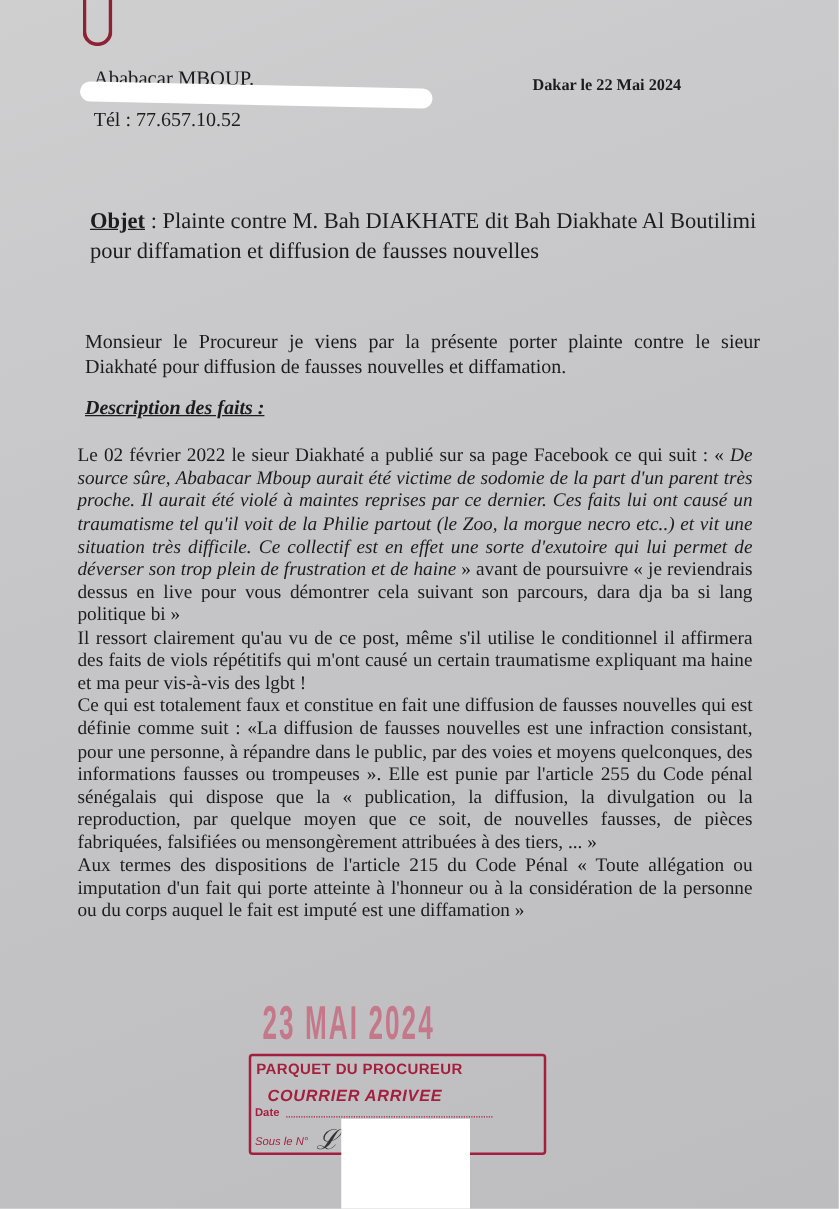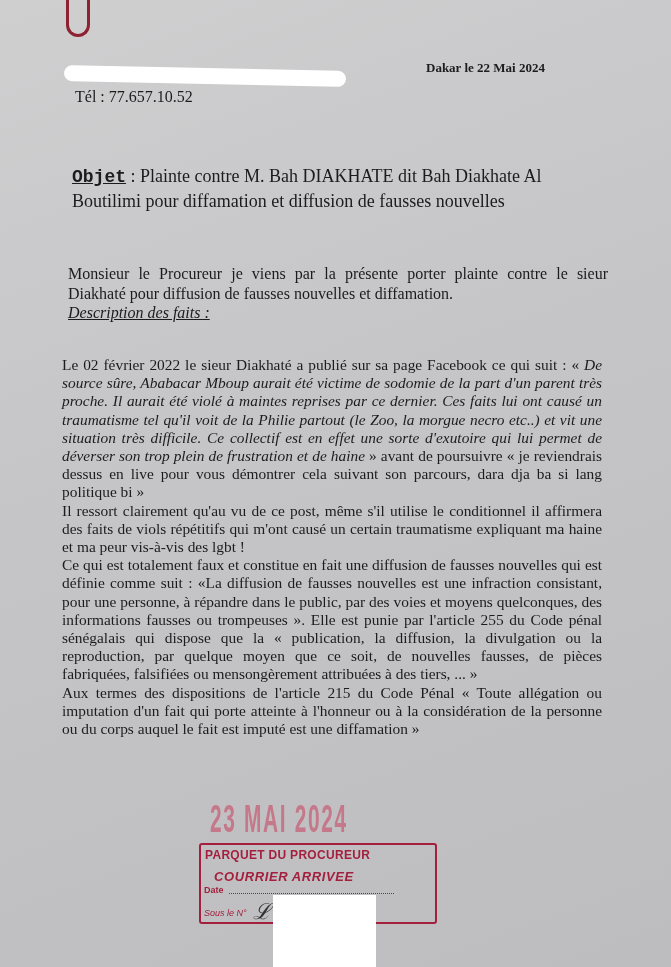--- a/index.html
+++ b/index.html
@@ -16,23 +16,23 @@
       border: 3px solid #8e2233; border-top: none; border-radius: 0 0 12px 12px;
     }
     .sender { position: absolute; left: 75px; top: 52px; font-size: 16.5px; line-height: 22px; }
     .redact-addr {
       position: absolute; left: 64px; top: 68px; width: 282px; height: 16px;
       background: #ffffff; border-radius: 10px; transform: rotate(1.2deg);
     }
     .tel { position: absolute; left: 75px; top: 88px; font-size: 16px; }
     .date { position: absolute; left: 426px; top: 60px; font-size: 13px; font-weight: bold; }
     .objet { position: absolute; left: 72px; top: 164px; width: 540px; font-size: 18px; line-height: 24px; }
-    .objet .lbl { font-weight: bold; text-decoration: underline; font-family: Liberation Mono, monospace; }
+    .objet .lbl { font-weight: bold; text-decoration: underline; }
     .intro { position: absolute; left: 68px; top: 264px; width: 540px; font-size: 16px; line-height: 20px; text-align: justify; }
-    .desc-title { position: absolute; left: 68px; top: 304px; font-size: 16px; font-weight: normal; font-style: italic; text-decoration: underline; }
+    .desc-title { position: absolute; left: 68px; top: 318px; font-size: 16px; font-weight: bold; font-style: italic; text-decoration: underline; }
     .body {
       position: absolute; left: 62px; top: 356px; width: 540px;
       font-size: 15.4px; line-height: 18.2px; text-align: justify;
     }
     .body p { margin: 0; }
     .body em { font-style: italic; }
     .stamp-date {
       position: absolute; left: 210px; top: 798px; font-family: "Liberation Sans", sans-serif;
       font-size: 38px; color: rgba(200,60,90,0.55); letter-spacing: 3px; transform: scaleX(0.55); transform-origin: left;
       font-weight: bold;
@@ -50,20 +50,21 @@
     .stamp .l4 { position: absolute; left: 3px; top: 63px; font-size: 9px; font-style: italic; }
     .stamp .sig { position: absolute; left: 52px; top: 50px; font-size: 22px; color: #333; font-style: italic; font-family: "DejaVu Serif", serif; }
     .redact-box { position: absolute; left: 273px; top: 895px; width: 103px; height: 72px; background: #ffffff; }
   </style>
 </head>
 <body>
 
 <div class="page">
   <div class="clip"></div>
 
+  <div class="sender">Ababacar MBOUP.</div>
   <div class="redact-addr"></div>
   <div class="tel">Tél : 77.657.10.52</div>
 
   <div class="date">Dakar le 22 Mai 2024</div>
 
   <div class="objet">
     <span class="lbl">Objet</span><span> : Plainte contre M. Bah DIAKHATE dit Bah Diakhate Al Boutilimi pour diffamation et diffusion de fausses nouvelles</span>
   </div>
 
   <div class="intro">Monsieur le Procureur je viens par la présente porter plainte contre le sieur Diakhaté pour diffusion de fausses nouvelles et diffamation.</div>

